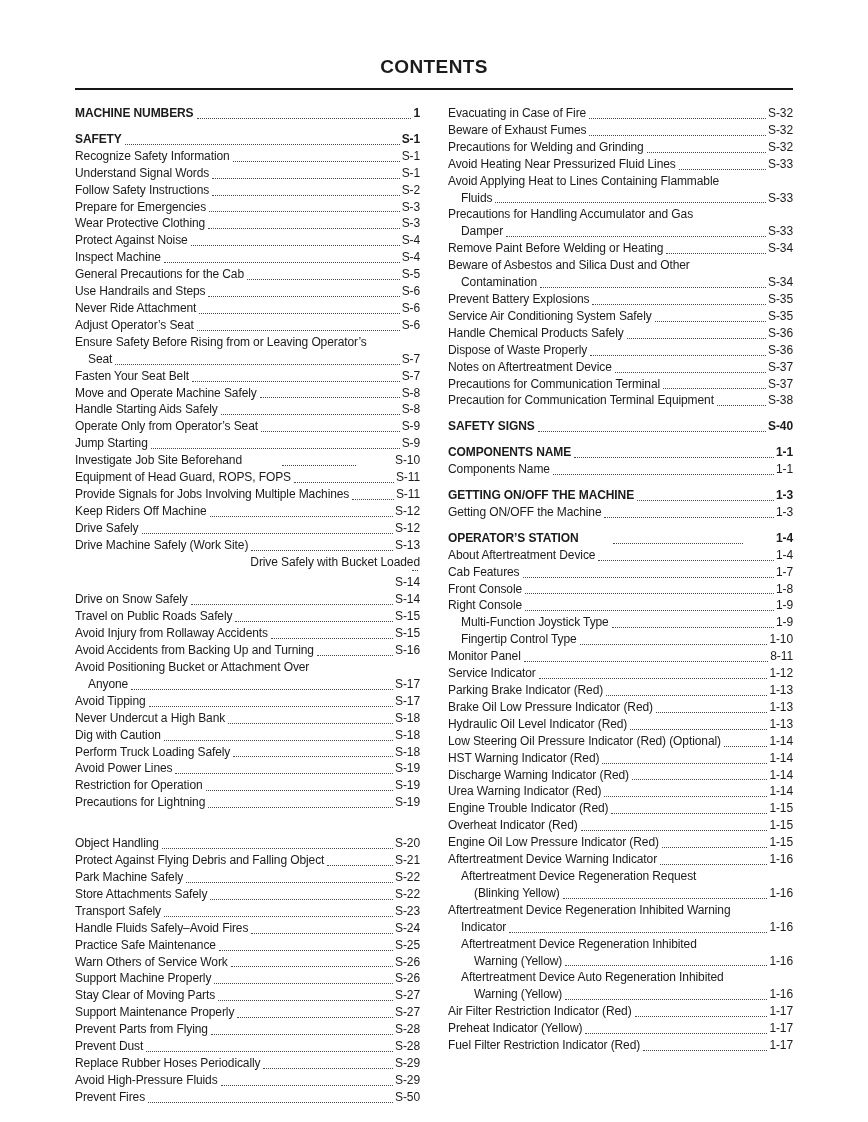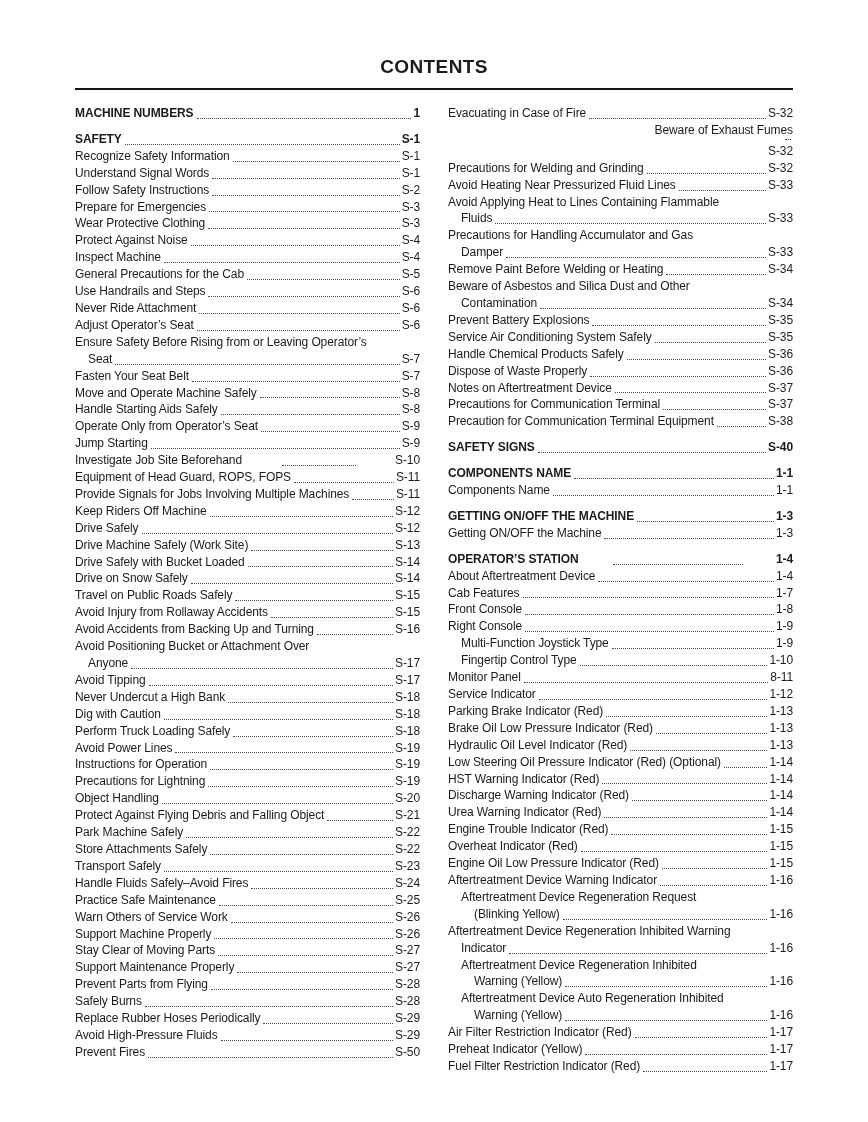--- a/index.html
+++ b/index.html
@@ -231,21 +231,21 @@
           </div>
         </div>
         <div class="entry">
           <div class="line" style="padding-left: 0px;">
             <span class="txt">Drive Machine Safely (Work Site)</span>
             <span class="leader"></span>
             <span class="page-num">S-13</span>
           </div>
         </div>
         <div class="entry">
-          <div class="line" style="padding-left: 0px;">
+          <div class="line" style="padding-left: 0px; flex-direction: column;">
             <span class="txt">Drive Safely with Bucket Loaded</span>
             <span class="leader"></span>
             <span class="page-num">S-14</span>
           </div>
         </div>
         <div class="entry">
           <div class="line" style="padding-left: 0px;">
             <span class="txt">Drive on Snow Safely</span>
             <span class="leader"></span>
             <span class="page-num">S-14</span>
@@ -312,34 +312,34 @@
         </div>
         <div class="entry">
           <div class="line" style="padding-left: 0px;">
             <span class="txt">Avoid Power Lines</span>
             <span class="leader"></span>
             <span class="page-num">S-19</span>
           </div>
         </div>
         <div class="entry">
           <div class="line" style="padding-left: 0px;">
-            <span class="txt">Instructions for Operation</span>
+            <span class="txt">Restriction for Operation</span>
             <span class="leader"></span>
             <span class="page-num">S-19</span>
           </div>
         </div>
         <div class="entry">
           <div class="line" style="padding-left: 0px;">
             <span class="txt">Precautions for Lightning</span>
             <span class="leader"></span>
             <span class="page-num">S-19</span>
           </div>
         </div>
         <div class="entry">
-          <div class="line" style="padding-left: 0px;">
+          <div class="line" style="padding-left: 0px; margin-top: 24px;">
             <span class="txt">Object Handling</span>
             <span class="leader"></span>
             <span class="page-num">S-20</span>
           </div>
         </div>
         <div class="entry">
           <div class="line" style="padding-left: 0px;">
             <span class="txt">Protect Against Flying Debris and Falling Object</span>
             <span class="leader"></span>
             <span class="page-num">S-21</span>
@@ -410,21 +410,21 @@
         </div>
         <div class="entry">
           <div class="line" style="padding-left: 0px;">
             <span class="txt">Prevent Parts from Flying</span>
             <span class="leader"></span>
             <span class="page-num">S-28</span>
           </div>
         </div>
         <div class="entry">
           <div class="line" style="padding-left: 0px;">
-            <span class="txt">Safely Burns</span>
+            <span class="txt">Prevent Dust</span>
             <span class="leader"></span>
             <span class="page-num">S-28</span>
           </div>
         </div>
         <div class="entry">
           <div class="line" style="padding-left: 0px;">
             <span class="txt">Replace Rubber Hoses Periodically</span>
             <span class="leader"></span>
             <span class="page-num">S-29</span>
           </div>
@@ -446,21 +446,21 @@
       </div>
     <div class="col" id="col-right">
         <div class="entry">
           <div class="line" style="padding-left: 0px;">
             <span class="txt">Evacuating in Case of Fire</span>
             <span class="leader"></span>
             <span class="page-num">S-32</span>
           </div>
         </div>
         <div class="entry">
-          <div class="line" style="padding-left: 0px; flex-direction: column;">
+          <div class="line" style="padding-left: 0px;">
             <span class="txt">Beware of Exhaust Fumes</span>
             <span class="leader"></span>
             <span class="page-num">S-32</span>
           </div>
         </div>
         <div class="entry">
           <div class="line" style="padding-left: 0px;">
             <span class="txt">Precautions for Welding and Grinding</span>
             <span class="leader"></span>
             <span class="page-num">S-32</span>

